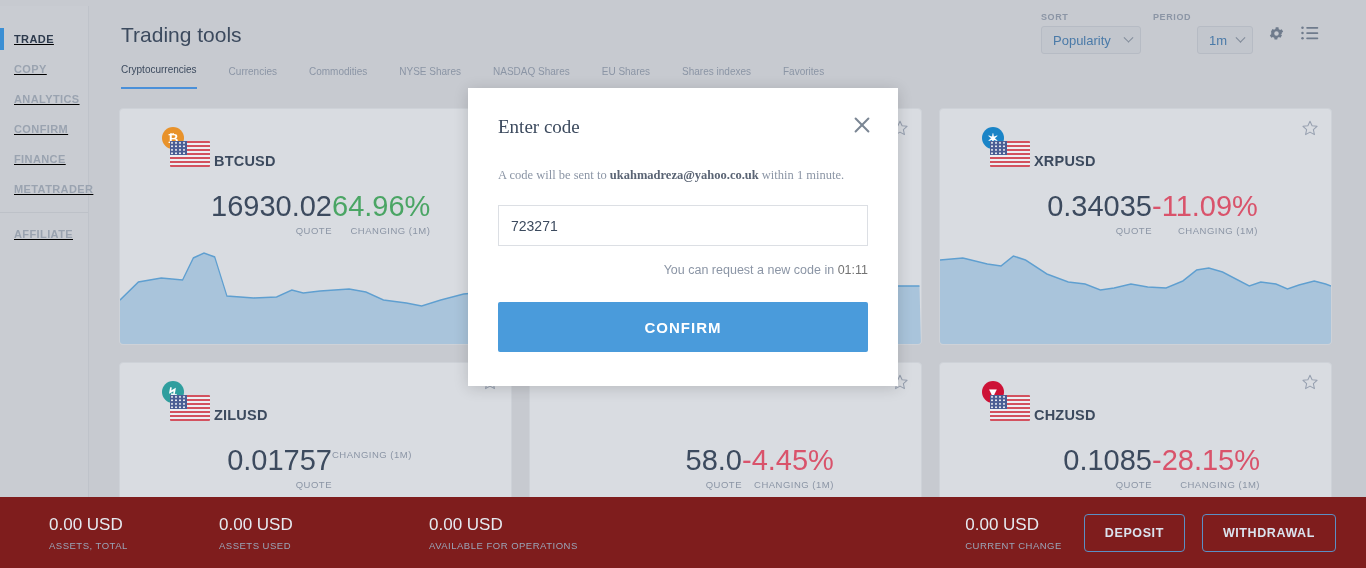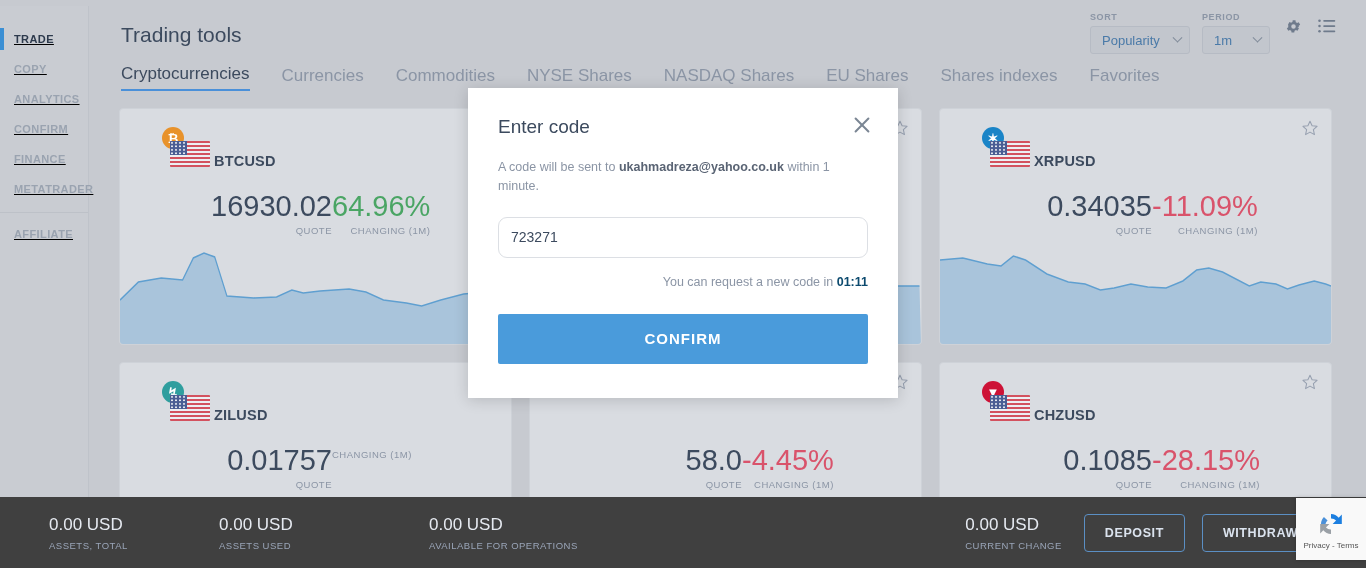--- a/index.html
+++ b/index.html
@@ -58,44 +58,44 @@
     position: absolute; left: 89px; top: 0; right: 0; bottom: 0;
     background: #c7cad0;
     overflow: hidden;
   }
   .page-title {
     position: absolute; left: 32px; top: 23px;
     font-size: 21px; color: #3c4a5e; font-weight: 400;
   }
 
   
-  .controls { position: absolute; right: 28px; top: 12px; display: flex; align-items: flex-start; gap: 12px; }
+  .controls { position: absolute; right: 45px; top: 12px; display: flex; align-items: center; gap: 12px; }
   .ctrl-group { display: flex; flex-direction: column; gap: 4px; }
   .ctrl-label { font-size: 9px; color: #8b95a5; letter-spacing: .6px; font-weight: 600; }
   .select-box {
     background: #c2c6cd; border: 1px solid #b6bbc4; border-radius: 3px;
     height: 28px; display: flex; align-items: center; justify-content: space-between;
     padding: 0 8px 0 11px; gap: 10px; cursor: pointer;
   }
   .select-box.sort { width: 100px; }
-  .select-box.period { width: 68px; }
+  .select-box.period { width: 56px; margin-left: 44px; }
   .select-val { font-size: 13px; color: #4a7aa8; }
   .chev-dn {
     width: 7px; height: 7px; border-right: 1.4px solid #7f8a99;
     border-bottom: 1.4px solid #7f8a99; transform: rotate(45deg) translate(-2px,-2px);
   }
   .icon-btn { width: 22px; height: 28px; display: flex; align-items: center; justify-content: center; cursor: pointer; }
 
   
   .tabs {
     position: absolute; left: 32px; top: 64px; right: 0;
     display: flex; gap: 32px; align-items: flex-end;
   }
   .tab {
-    font-size: 17px; color: #8b95a5; padding-bottom: 5px; cursor: pointer; white-space: nowrap;
+    font-size: 10px; color: #8b95a5; padding-bottom: 12px; cursor: pointer; white-space: nowrap;
   }
   .tab.active { color: #3c4a5e; border-bottom: 2px solid #4a90d9; }
 
   
   .grid {
     position: absolute; left: 30px; top: 108px; right: 30px;
     display: flex; flex-wrap: wrap; gap: 17px;
   }
   .card {
     width: 393px; height: 237px;
@@ -139,21 +139,21 @@
   .m-val { font-size: 29px; color: #3c4a5e; font-weight: 400; line-height: 1.05; }
   .m-val.pos { color: #4aa564; }
   .m-val.neg { color: #d9536b; }
   .m-lbl { font-size: 9.5px; color: #8b95a5; letter-spacing: .5px; margin-top: 4px; }
   .spark { position: absolute; left: 0; right: 0; bottom: 0; height: 96px; }
   .spark svg { display: block; width: 100%; height: 100%; }
 
   
   .bottombar {
     position: absolute; left: 0; bottom: 0; width: 1366px; height: 71px;
-    background: #404040;
+    background: #7f1d1d;
     display: flex; align-items: center;
     z-index: 3;
   }
   .bb-item { padding: 0 0 0 0; }
   .bb-val { font-size: 17px; color: #e6eaf1; font-weight: 400; }
   .bb-lbl { font-size: 9.5px; color: #9aa5b8; letter-spacing: .5px; margin-top: 5px; }
   .bb-btn {
     height: 38px; min-width: 75px; padding: 0 20px;
     border: 1px solid #5b8fc4; border-radius: 4px; background: transparent;
     color: #dbe3ee; font-size: 12.5px; font-weight: 700; letter-spacing: .6px;
@@ -170,34 +170,34 @@
   }
   .rc-txt { font-size: 8px; color: #555; }
 
   
   .modal {
     position: absolute; left: 468px; top: 88px; width: 430px;
     background: #fff; z-index: 10;
     box-shadow: 0 2px 14px rgba(0,0,0,.16);
     padding: 28px 30px 34px 30px;
   }
-  .modal-title { font-size: 19px; color: #3c4a5e; }
+  .modal-title { font-size: 19px; color: #3c4a5e; font-family: Liberation Serif, serif; }
   .modal-close {
     position: absolute; right: 25px; top: 26px; width: 22px; height: 22px; cursor: pointer;
   }
-  .modal-desc { margin-top: 20px; font-size: 12.5px; color: #8b95a5; line-height: 1.55; }
+  .modal-desc { margin-top: 28px; font-size: 12.5px; color: #8b95a5; line-height: 1.55; font-family: Liberation Serif, serif; }
   .modal-desc b { color: #5a6474; font-weight: 700; }
   .code-input {
     margin-top: 20px; width: 100%; height: 41px;
-    border: 1px solid #dcdfe4; border-radius: 9px;
+    border: 1px solid #dcdfe4; border-radius: 0;
     padding: 0 12px; font-size: 14px; color: #3c4a5e;
     font-family: "Liberation Sans", sans-serif; outline: none; background: #fff;
   }
   .timer { margin-top: 17px; text-align: right; font-size: 12.5px; color: #8b95a5; }
-  .timer b { color: #0c4a6e; font-weight: 700; }
+  .timer b { color: #737373; font-weight: 400; }
   .confirm-btn {
     margin-top: 25px; width: 100%; height: 50px;
     background: #4a9bdb; border: none; border-radius: 2px; cursor: pointer;
     color: #fff; font-size: 15px; font-weight: 700; letter-spacing: 1px;
     font-family: "Liberation Sans", sans-serif;
   }
 </style>
 </head>
 <body>
 
@@ -471,32 +471,20 @@
       <div class="bb-lbl">AVAILABLE FOR OPERATIONS</div>
     </div>
     <div class="bb-item" style="margin-left:auto; text-align:left">
       <div class="bb-val">0.00 USD</div>
       <div class="bb-lbl">CURRENT CHANGE</div>
     </div>
     <button class="bb-btn" style="margin-left:22px">DEPOSIT</button>
     <button class="bb-btn" style="margin-left:17px; margin-right:30px">WITHDRAWAL</button>
   </div>
 
-  <div class="recaptcha">
-    <svg width="30" height="30" viewBox="0 0 48 48">
-      <path d="M24 8c5 0 9.4 2.3 12.3 5.9l5-5V24H26.6l5.5-5.5A10.6 10.6 0 0024 15.2z" fill="#1c7fe0"></path>
-      <path d="M8 24c0-4.4 1.8-8.4 4.7-11.3l5.8 5.8A10.7 10.7 0 0015.2 24z" fill="#4a90d9"></path>
-      <path d="M24 40c-5 0-9.4-2.3-12.3-5.9l-5 5V24h14.7l-5.5 5.5A10.6 10.6 0 0024 32.8z" fill="#9aa0a6"></path>
-    </svg>
-    <div class="rc-txt">
-      <span>Privacy</span>
-      <span>-</span>
-      <span>Terms</span>
-    </div>
-  </div>
 
   <div class="modal">
     <div class="modal-title">Enter code</div>
     <div class="modal-close">
       <svg width="22" height="22" viewBox="0 0 24 24" stroke="#7b8694" stroke-width="2.2" stroke-linecap="round">
         <line x1="5" y1="5" x2="19" y2="19"></line>
           <line x1="19" y1="5" x2="5" y2="19"></line>
       </svg>
     </div>
     <div class="modal-desc">

